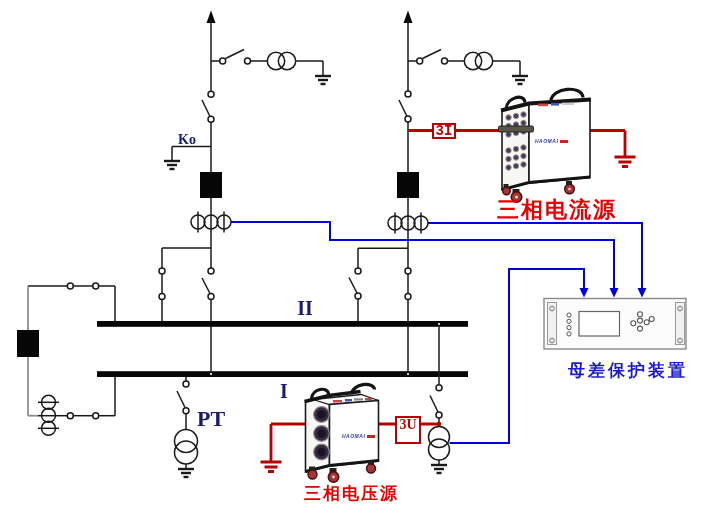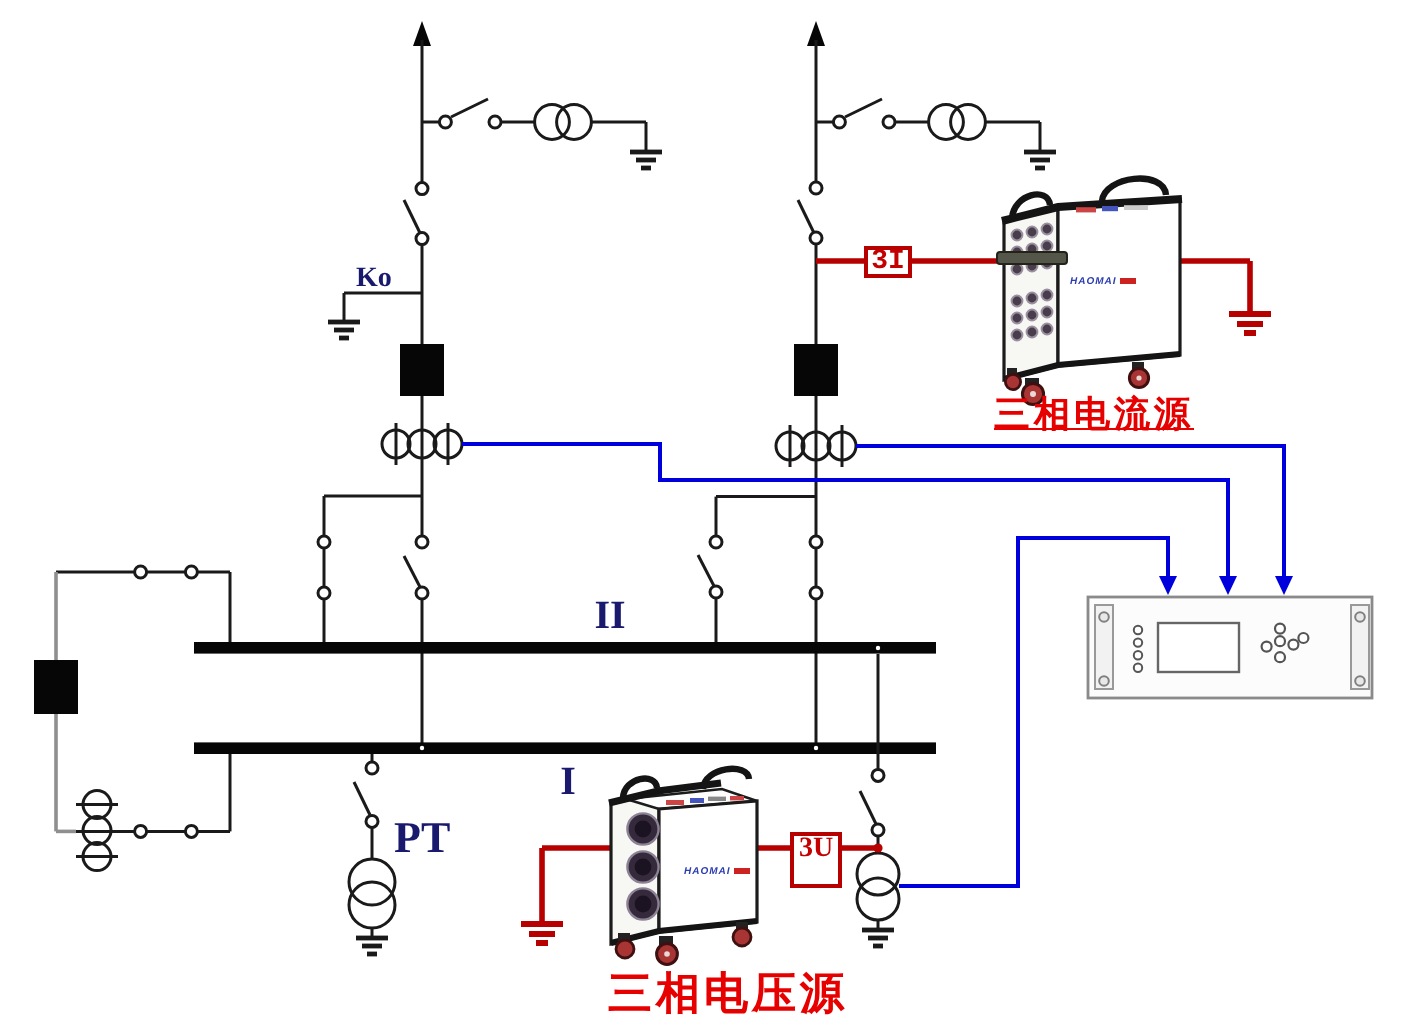--- a/index.html
+++ b/index.html
@@ -22,22 +22,22 @@
   .ko{left:134px;top:132px;font-size:14px;margin-left:44px;}
   .bus2{left:271px;top:297px;width:26px;text-align:center;font-size:20px;margin-left:21px;}
   .bus1{left:271px;top:380px;width:26px;text-align:center;font-size:20px;}
   .pt{left:197px;top:406px;font-size:22px;}
   .tag{position:absolute;box-sizing:border-box;border:2px solid #b70000;background:#ffffff;
        color:#c40000;font-family:"Liberation Serif",serif;font-weight:bold;font-size:14px;
        text-align:center;line-height:13px;}
   .tag3i{left:432px;top:123px;width:24px;height:16px;font-family:Liberation Mono, monospace;}
   .tag3u{left:395px;top:416px;width:26px;height:28px;}
   .cn{position:absolute;font-weight:bold;letter-spacing:2px;white-space:nowrap;}
-  .cs-name{left:497px;top:195px;font-size:18px;color:#e60000;text-decoration:underline;}
-  .vs-name{left:304px;top:482px;font-size:22px;color:#e60000;}
+  .cs-name{left:497px;top:195px;font-size:22px;color:#e60000;}
+  .vs-name{left:304px;top:482px;font-size:17px;color:#e60000;}
   .prot-name{left:568px;top:359px;font-size:17px;color:#1a1ad0;letter-spacing:3px;}
   .brand{position:absolute;font-size:5px;font-style:italic;font-weight:bold;color:#2b3db0;
          letter-spacing:0.5px;white-space:nowrap;}
   .brand .rdot{display:inline-block;width:8px;height:3px;background:#cc2222;margin-left:2px;}
   .brand-cs{left:535px;top:138px;}
   .brand-vs{left:342px;top:433px;}
 </style>
 </head>
 <body>
 
@@ -349,16 +349,17 @@
   <div class="lbl ko">Ko</div>
   <div class="lbl bus2">II</div>
   <div class="lbl bus1">I</div>
   <div class="lbl pt">PT</div>
 
   <div class="tag tag3i">3I</div>
   <div class="tag tag3u">3U</div>
 
   <div class="cn cs-name">三相电流源</div>
   <div class="cn vs-name">三相电压源</div>
+  <div class="cn prot-name">母差保护装置</div>
 
   <div class="brand brand-cs"><span>HAOMAI</span><span class="rdot"></span></div>
   <div class="brand brand-vs"><span>HAOMAI</span><span class="rdot"></span></div>
 </div>
 
 </body></html>

